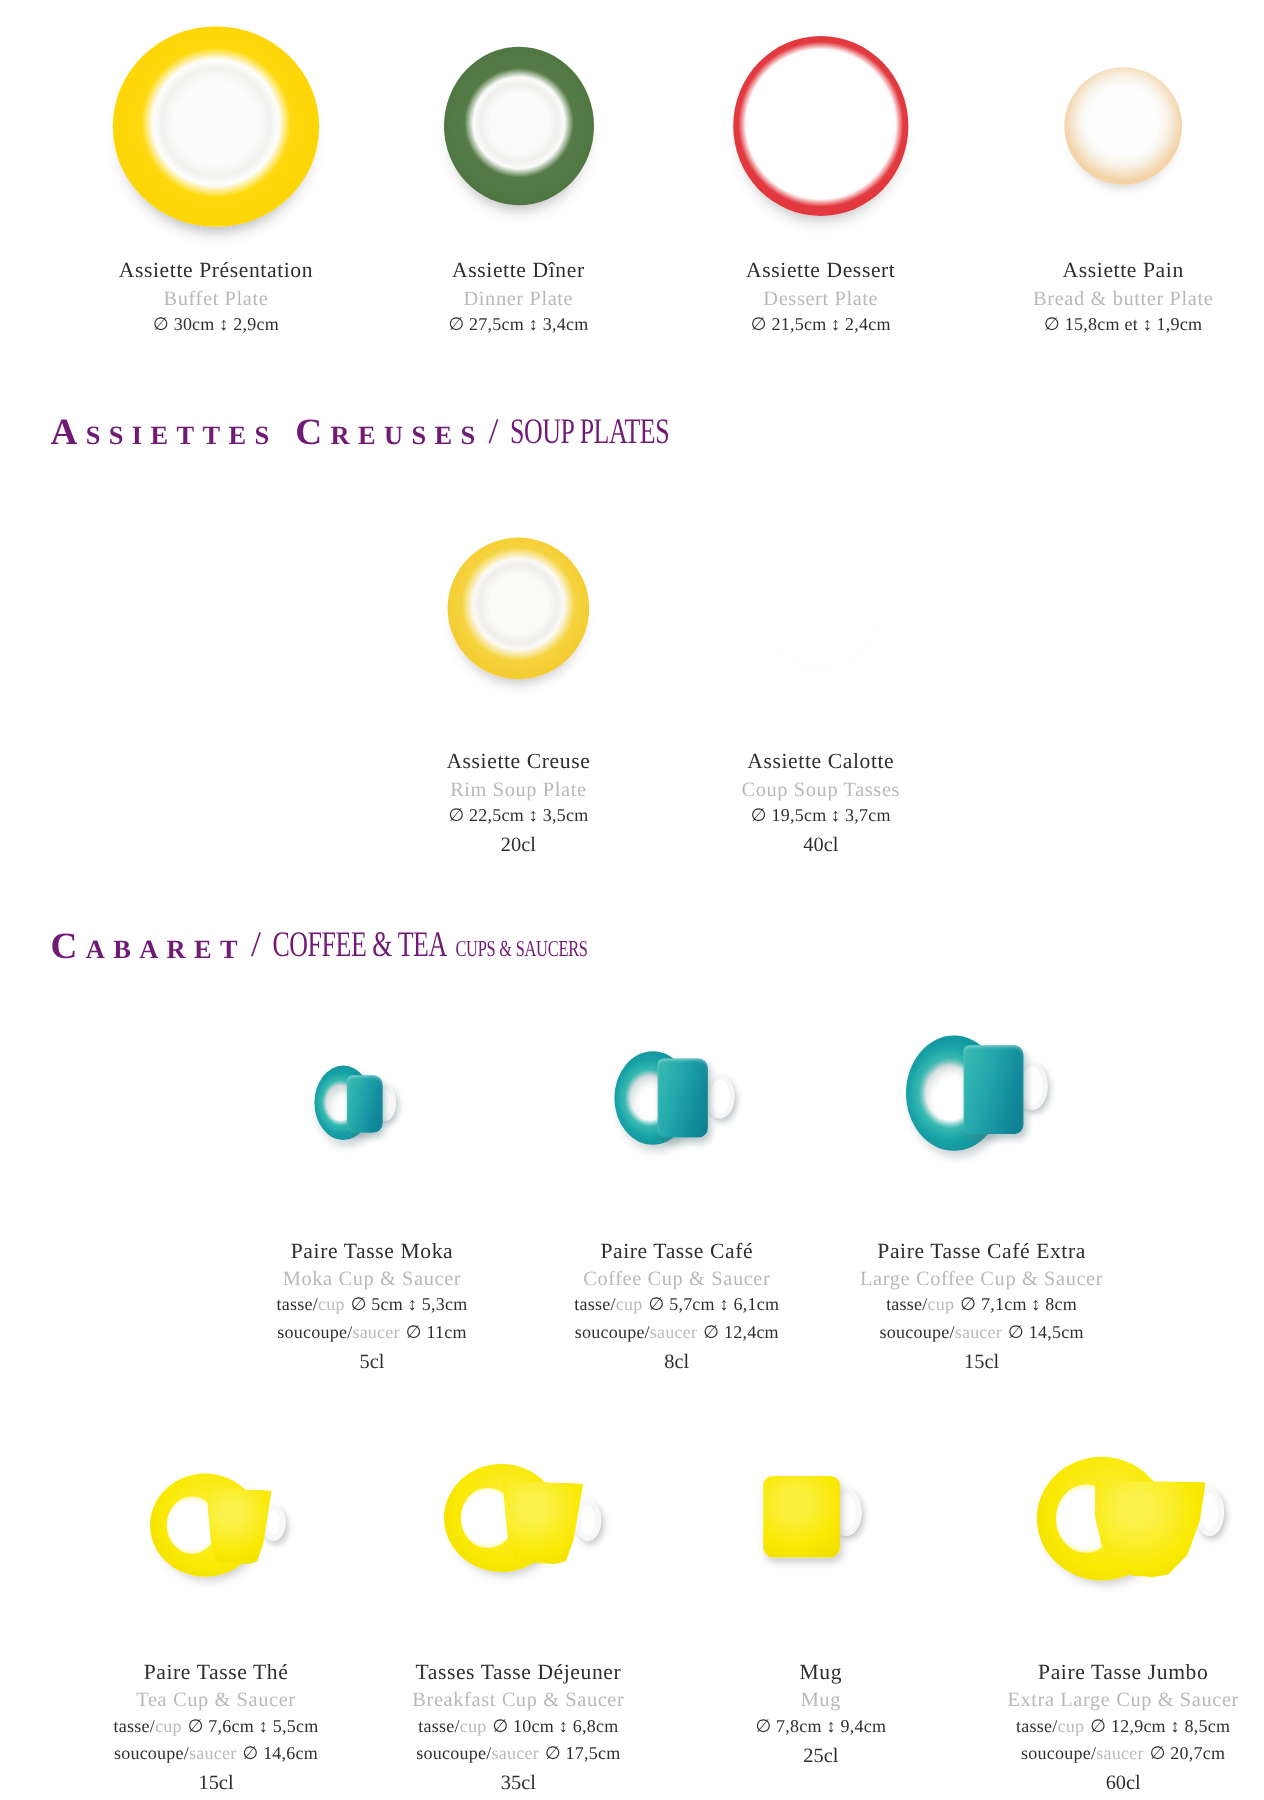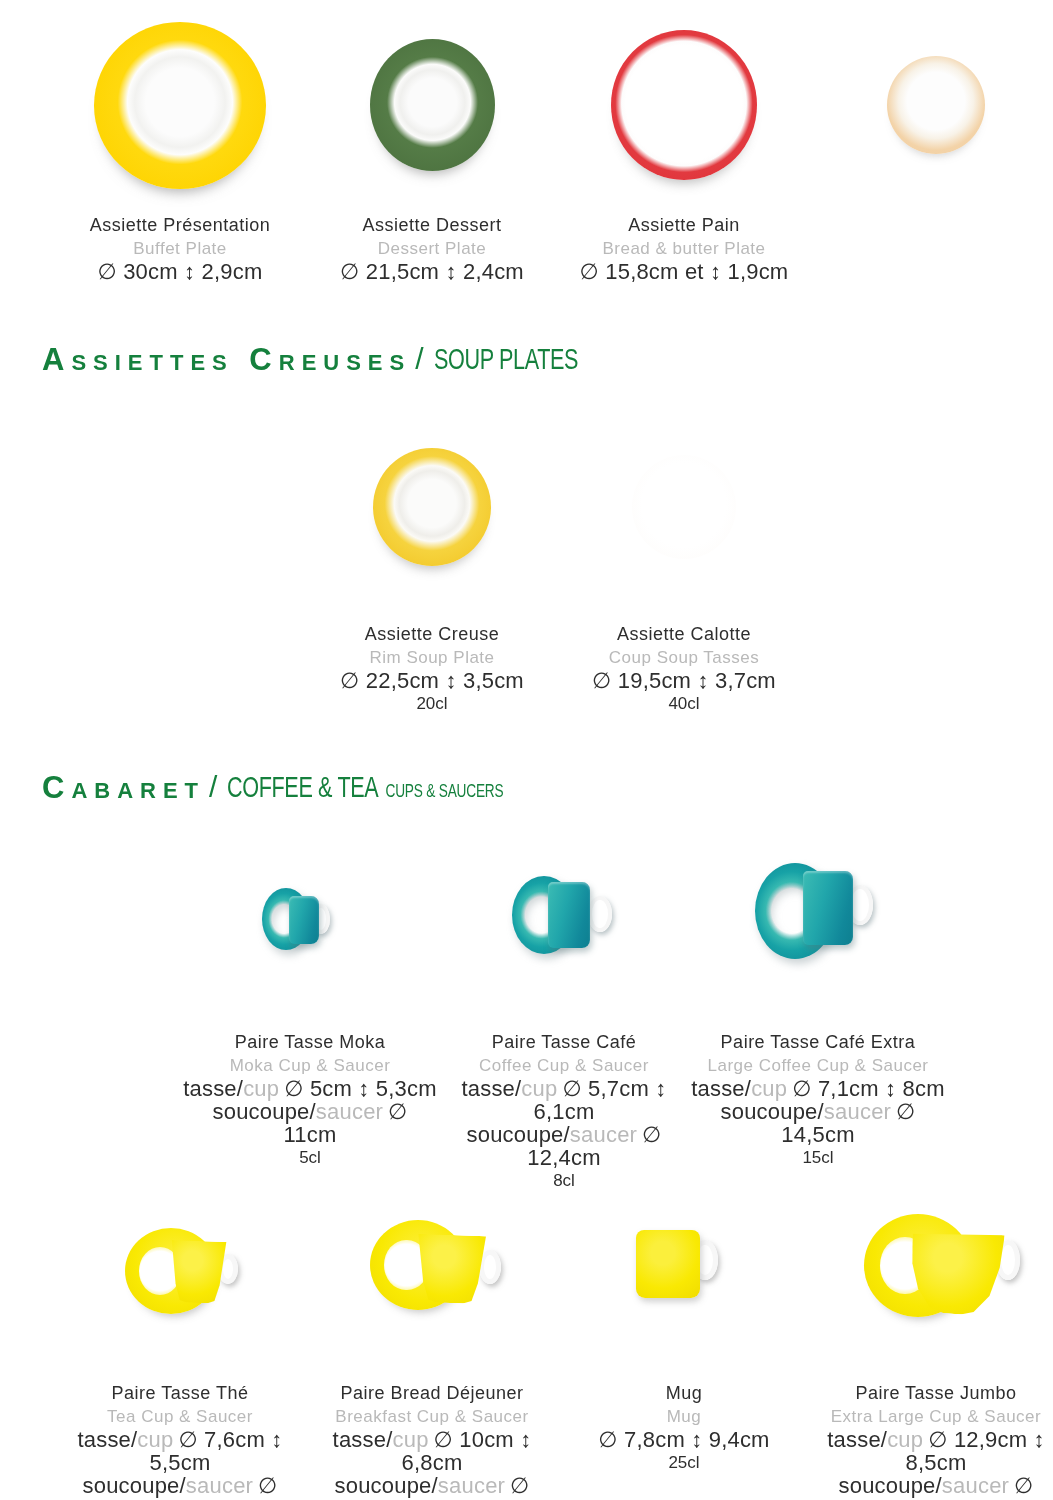--- a/index.html
+++ b/index.html
@@ -1,35 +1,35 @@
 <!DOCTYPE html>
 <html><head>
 <meta charset="utf-8">
 <style>
   * { margin:0; padding:0; box-sizing:border-box; }
   html,body { background:#ffffff; }
   body { font-family:"Liberation Sans","DejaVu Sans",sans-serif; color:#2e2e2e; }
-  .page { position:relative; width:1053px; height:1500px; background:#fff; overflow:hidden; }
+  .page { position:relative; width:1053px; height:1500px; background:#fff; overflow:hidden;font-family:Liberation Serif, serif; }
 
   
   .band  { position:absolute; left:54px; width:1008px; display:grid; grid-template-columns:repeat(4,1fr); }
   .band3 { position:absolute; left:183px; width:762px; display:grid; grid-template-columns:repeat(3,1fr); }
   .imgband { align-items:center; }
   .imgcell { display:flex; align-items:center; justify-content:center; }
   .c2 { grid-column:2; } .c3 { grid-column:3; }
   .textcell { text-align:center; }
   .title    { font-size:18px; line-height:24px; color:#2e2e2e; letter-spacing:.5px; }
   .subtitle { font-size:17px; line-height:23px; color:#b9b9b9; letter-spacing:.5px; }
-  .dims     { font-size:22px; line-height:23px; color:#2e2e2e; letter-spacing:.2px; }
+  .dims     { font-size:15px; line-height:23px; color:#2e2e2e; letter-spacing:.2px; }
   .vol      { font-size:17px; line-height:23px; color:#2e2e2e; }
   .gy  { color:#b9b9b9; }
   .val { margin-left:5px; }
 
   
-  .sec-header { position:absolute; left:42px; display:flex; align-items:flex-start; white-space:nowrap; color:#15803d; }
+  .sec-header { position:absolute; left:42px; display:flex; align-items:center; white-space:nowrap; color:#701a75; }
   .h-fr  { font-variant:small-caps; font-weight:bold; font-size:31px; letter-spacing:7px; }
   .h-fr2 { font-variant:small-caps; font-weight:bold; font-size:21px; letter-spacing:5px; margin-left:14px; }
   .h-sep { font-size:30px; margin:0 10px 0 4px; font-weight:normal; }
   .h-en-wrap { display:inline-flex; align-items:baseline; transform:scaleX(.72); transform-origin:left bottom; }
   .h-en1 { font-size:30px; letter-spacing:-.5px; }
   .h-en2 { font-size:19px; letter-spacing:-.3px; margin-left:10px; }
 
   
   .plate { border-radius:50%; }
   .plate-buffet { width:172px; height:167px;
@@ -125,20 +125,25 @@
       </div>
   </div>
 
   <div class="band" style="top:213px;">
     <div class="textcell">
       <div class="title">Assiette Présentation</div>
       <div class="subtitle">Buffet Plate</div>
       <div class="dims">∅ 30cm ↕ 2,9cm</div>
     </div>
     <div class="textcell">
+      <div class="title">Assiette Dîner</div>
+      <div class="subtitle">Dinner Plate</div>
+      <div class="dims">∅ 27,5cm ↕ 3,4cm</div>
+    </div>
+    <div class="textcell">
       <div class="title">Assiette Dessert</div>
       <div class="subtitle">Dessert Plate</div>
       <div class="dims">∅ 21,5cm ↕ 2,4cm</div>
     </div>
     <div class="textcell">
       <div class="title">Assiette Pain</div>
       <div class="subtitle">Bread &amp; butter Plate</div>
       <div class="dims">∅ 15,8cm et ↕ 1,9cm</div>
     </div>
   </div>
@@ -246,21 +251,21 @@
 
   <div class="band" style="top:1381px;">
     <div class="textcell">
       <div class="title">Paire Tasse Thé</div>
       <div class="subtitle">Tea Cup &amp; Saucer</div>
       <div class="dims"><span>tasse/</span><span class="gy">cup</span><span class="val">∅ 7,6cm ↕ 5,5cm</span></div>
       <div class="dims"><span>soucoupe/</span><span class="gy">saucer</span><span class="val">∅ 14,6cm</span></div>
       <div class="vol">15cl</div>
     </div>
     <div class="textcell">
-      <div class="title">Paire Bread Déjeuner</div>
+      <div class="title">Tasses Tasse Déjeuner</div>
       <div class="subtitle">Breakfast Cup &amp; Saucer</div>
       <div class="dims"><span>tasse/</span><span class="gy">cup</span><span class="val">∅ 10cm ↕ 6,8cm</span></div>
       <div class="dims"><span>soucoupe/</span><span class="gy">saucer</span><span class="val">∅ 17,5cm</span></div>
       <div class="vol">35cl</div>
     </div>
     <div class="textcell">
       <div class="title">Mug</div>
       <div class="subtitle">Mug</div>
       <div class="dims">∅ 7,8cm ↕ 9,4cm</div>
       <div class="vol">25cl</div>

